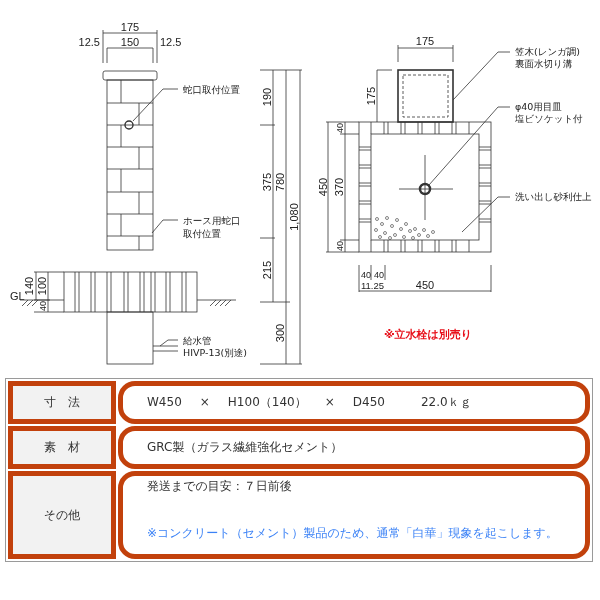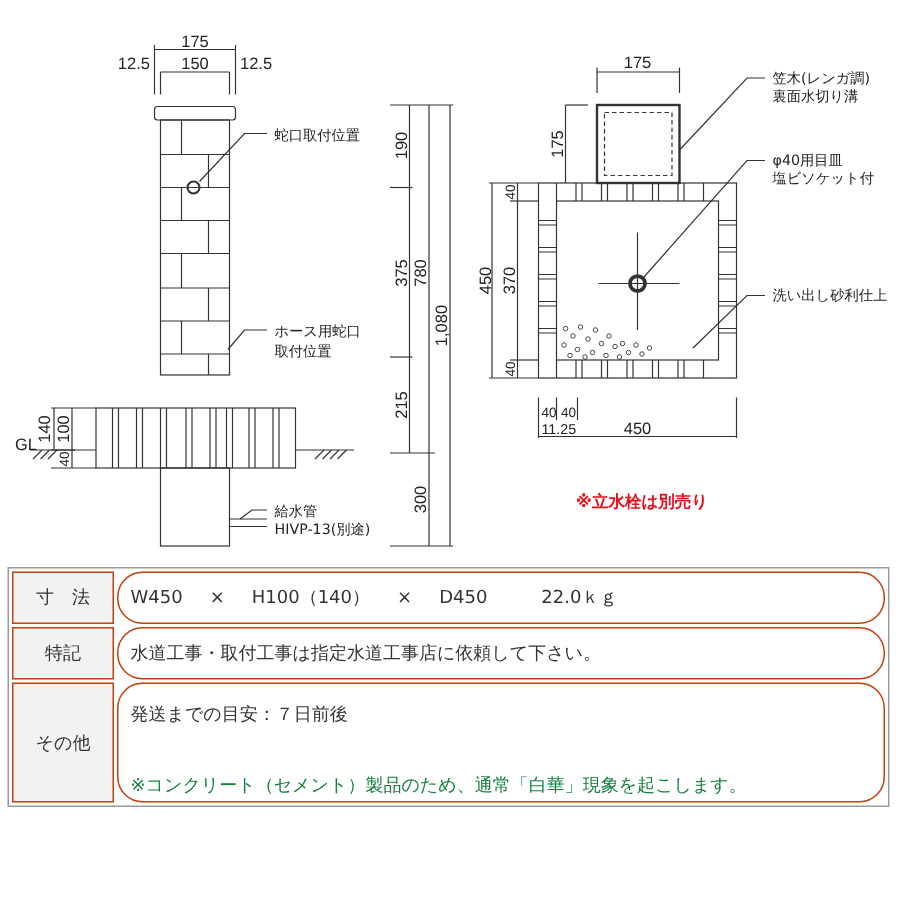--- a/index.html
+++ b/index.html
@@ -4,29 +4,29 @@
 <style>
   html, body { margin:0; padding:0; background:#ffffff; }
   body { width:600px; height:600px; position:relative; overflow:hidden; font-family:"DejaVu Sans", sans-serif; color:#222; }
   #drawing { position:absolute; left:0; top:0; width:504px; height:375px; }
   #drawing svg { display:block; }
   .dim { font-family:"Liberation Sans", sans-serif; font-size:11px; fill:#222; }
   .lbl { font-family:"DejaVu Sans", sans-serif; font-size:9.5px; fill:#222; }
   .note-red { font-family:"DejaVu Sans", sans-serif; font-size:11px; font-weight:bold; fill:#e8101a; }
 
   #spec-table { position:absolute; left:5px; top:378px; width:588px; border-collapse:separate; border-spacing:2px; border:1px solid #9a9a9a; background:#fff; }
-  #spec-table td { border:1px solid #c2410c; font-size:12px; padding:0 8px; vertical-align:middle; }
+  #spec-table td { border:5px solid #c2410c; font-size:12px; padding:0 24px; vertical-align:middle; }
   #spec-table td.th { background:#f2f2f2; text-align:center; width:50px; color:#333; letter-spacing:0px; }
   #spec-table td.val { color:#333;border-radius:17px; }
   .row-dims td { height:33px; }
   .row-mat td { height:33px; }
   .row-note td { height:33px; }
   .row-other td { height:78px; }
-  .other-line1 { display:block; margin-top:12px; }
-  .other-line2 { display:block; margin-top:30px; color:#15803d; }
+  .other-line1 { display:block; margin-top:2px; }
+  .other-line2 { display:block; margin-top:30px; color:#3b82f6; }
   .sp { display:inline-block; width:18px; }
 </style>
 </head>
 <body>
 
 <div id="drawing">
 <svg width="600" height="375" viewBox="0 0 600 375" xmlns="http://www.w3.org/2000/svg">
   <g stroke="#333" stroke-width="0.8" fill="none">
 
     <line x1="103" y1="33" x2="157" y2="33"></line>
@@ -212,23 +212,23 @@
 </div>
 
 <table id="spec-table">
   <tbody>
       <tr class="row-dims">
     <td class="th">寸　法</td>
     <td class="val">
       <span>W450</span><span class="sp"></span><span>×</span><span class="sp"></span><span>H100（140）</span><span class="sp"></span><span>×</span><span class="sp"></span><span>D450</span><span class="sp"></span><span class="sp"></span><span>22.0ｋｇ</span>
     </td>
   </tr>
-  <tr class="row-note">
-    <td class="th">特記</td>
-    <td class="val">水道工事・取付工事は指定水道工事店に依頼して下さい。</td>
+  <tr class="row-mat">
+    <td class="th">素　材</td>
+    <td class="val">GRC製（ガラス繊維強化セメント）</td>
   </tr>
   <tr class="row-other">
     <td class="th">その他</td>
     <td class="val" style="vertical-align:top;">
       <span class="other-line1">発送までの目安：７日前後</span>
       <span class="other-line2">※コンクリート（セメント）製品のため、通常「白華」現象を起こします。</span>
     </td>
   </tr>
 </tbody>
   </table>

